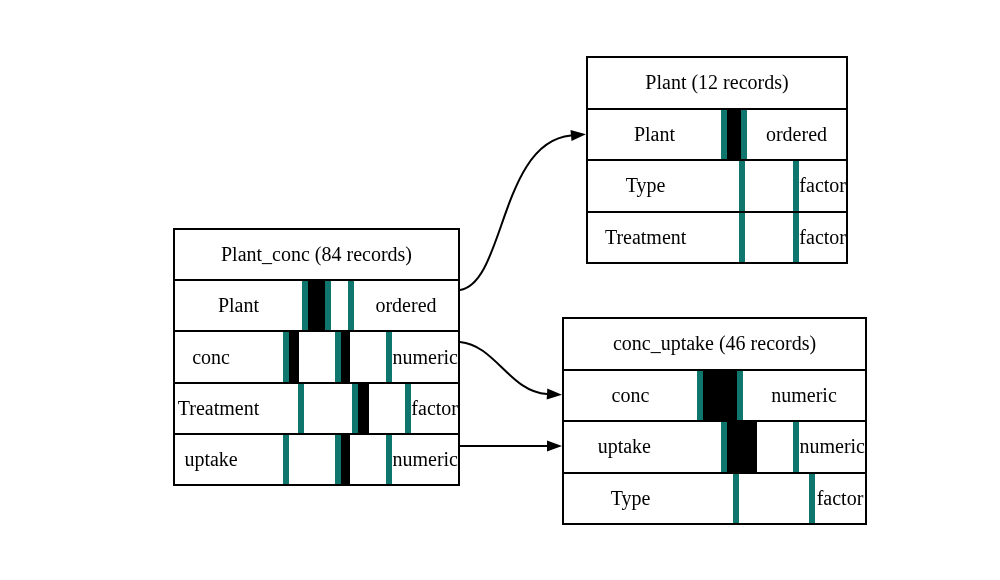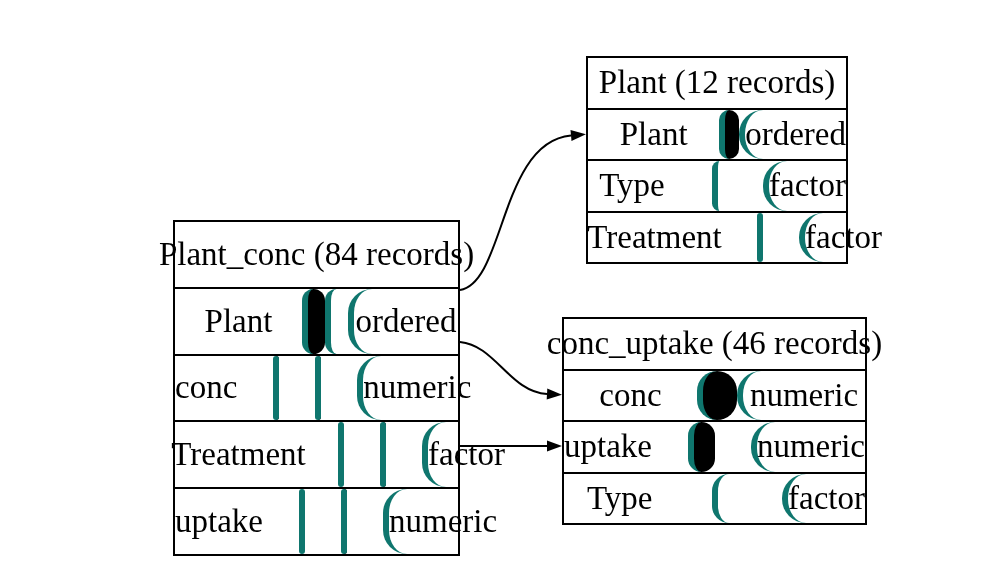--- a/index.html
+++ b/index.html
@@ -3,32 +3,32 @@
 <meta charset="utf-8">
 <style>
   html,body{
     margin:0;padding:0;width:1000px;height:580px;
     background:#ffffff;overflow:hidden;
     font-family:"Liberation Serif", serif;
   }
   #canvas{position:relative;width:1000px;height:580px;background:#ffffff;}
   .tbl{
     position:absolute;background:#ffffff;border:2px solid #000000;
-    display:flex;flex-direction:column;color:#000000;font-size:33px;
+    display:flex;flex-direction:column;color:#000000;font-size:20px;
     box-sizing:border-box;
   }
   .tbl .title{
     flex:1;display:flex;align-items:center;justify-content:center;
     border-bottom:2px solid #000000;white-space:nowrap;
   }
   .tbl .row{flex:1;display:flex;min-height:0;}
   .tbl .row + .row{border-top:2px solid #000000;gap:36px;}
   .cell{
     display:flex;align-items:center;justify-content:center;
-    box-sizing:border-box;white-space:nowrap;border-radius:24px;
+    box-sizing:border-box;white-space:nowrap;
   }
   .cell + .cell{border-left:6px solid #0f766e;}
   .cell.type{flex:1;}
   .cell.ind{background:#ffffff;}
   #relations{position:absolute;left:0;top:0;pointer-events:none;}
 </style>
 </head>
 <body>
 
 <div id="canvas">
@@ -37,21 +37,21 @@
     <defs>
       <marker id="arrow" markerUnits="userSpaceOnUse" markerWidth="18" markerHeight="14" refX="1" refY="7" orient="auto">
         <path d="M1,1.5 L16,7 L1,12.5 Z" fill="#000000"></path>
       </marker>
     </defs>
     <path d="M460,290 C505,283 500,142 571,135.5" fill="none" stroke="#000000" stroke-width="2" marker-end="url(#arrow)"></path>
     <path d="M460,342 C495,345 510,392 547,394" fill="none" stroke="#000000" stroke-width="2" marker-end="url(#arrow)"></path>
     <path d="M460,446 L547,446" fill="none" stroke="#000000" stroke-width="2" marker-end="url(#arrow)"></path>
   </svg>
 
-  <div class="tbl" style="left:173px;top:220px;width:287px;height:336px">
+  <div class="tbl" style="left:173px;top:228px;width:287px;height:258px">
     <div class="title">Plant_conc (84 records)</div>
     <div class="row">
       <div class="cell name" style="width:127px">Plant</div>
       <div class="cell ind" style="width: 23px; background: rgb(0, 0, 0);"></div>
       <div class="cell ind" style="width: 23px; background: rgb(255, 255, 255);"></div>
       <div class="cell type">ordered</div>
     </div>
     <div class="row">
       <div class="cell name" style="width:127px">conc</div>
       <div class="cell ind" style="width: 23px; background: rgb(0, 0, 0);"></div>

